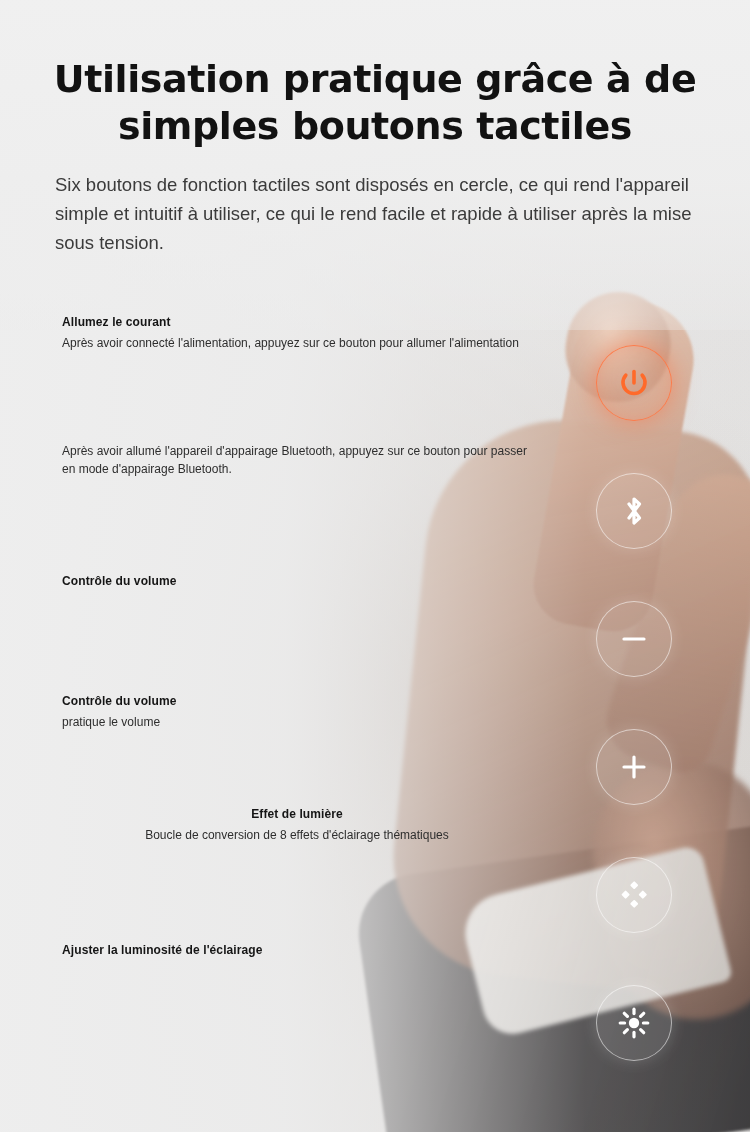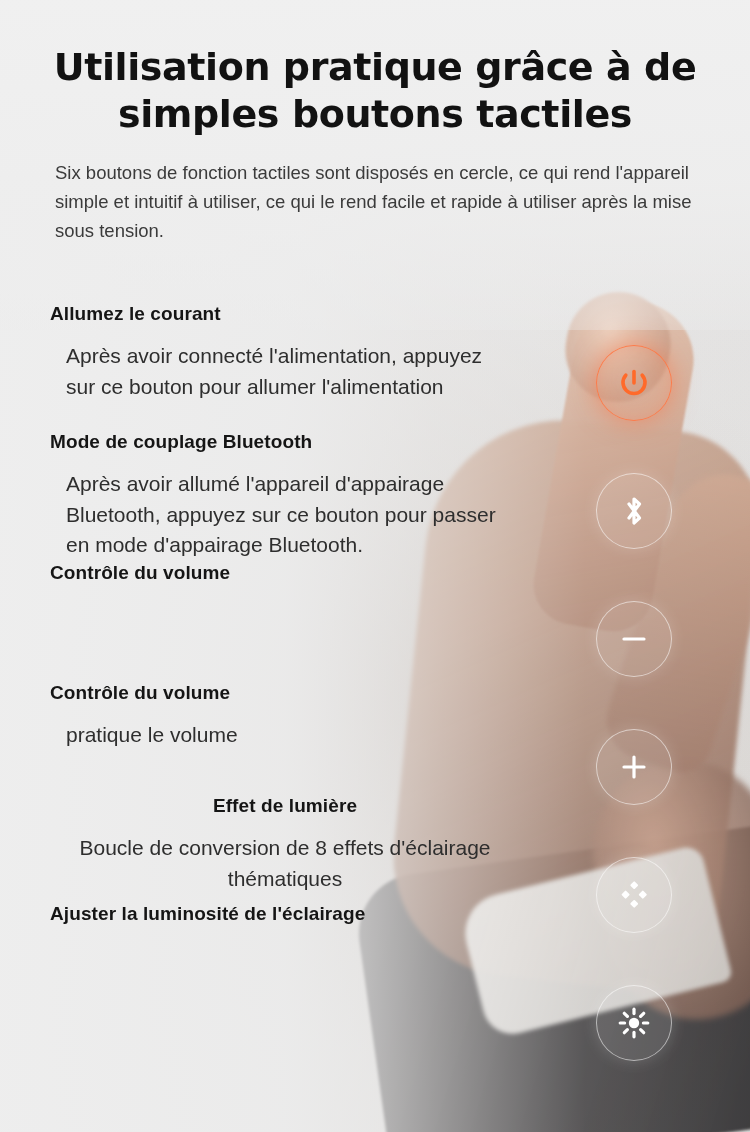--- a/index.html
+++ b/index.html
@@ -116,21 +116,21 @@
     position: absolute;
     left: 0; right: 0; top: 0;
     height: 330px;
     background: linear-gradient(180deg, rgba(240,240,240,0.98) 0%, rgba(238,238,238,0.92) 55%, rgba(236,236,236,0.35) 100%);
   }
 
   
   .content {
     position: relative;
     z-index: 3;
-    padding: 0;
+    padding: 12px;
   }
   .title {
     margin: 0;
     padding: 44px 26px 0 26px;
     text-align: center;
     font-family: "DejaVu Sans", sans-serif;
     font-size: 38px;
     line-height: 1.23;
     font-weight: 800;
     letter-spacing: -0.4px;
@@ -149,38 +149,38 @@
     position: relative;
     margin-top: 58px;
     padding: 0 0 0 50px;
   }
   .feature {
     position: absolute;
     width: 470px;
   }
   .feature h3 {
     margin: 0 0 6px 0;
-    font-size: 19px;
+    font-size: 12px;
     font-weight: 700;
     color: #151515;
     letter-spacing: 0.1px;
   }
   .feature p {
-    margin: 16px;
-    font-size: 21px;
+    margin: 0;
+    font-size: 12px;
     line-height: 1.43;
     color: #2e2e2e;
   }
 
   .f0 { top: 0px; }
   .f1 { top: 128px; }
   .f2 { top: 259px; }
   .f3 { top: 379px; }
   .f4 { top: 492px; text-align: center; }
-  .f5 { top: 600px; }
+  .f5 { top: 628px; }
 
   
   .buttons {
     position: absolute;
     right: 78px;
     top: 345px;
     width: 76px;
     z-index: 4;
   }
   .btn {
@@ -229,21 +229,20 @@
     <p class="subtitle">Six boutons de fonction tactiles sont disposés en cercle, ce qui rend l'appareil simple et intuitif à utiliser, ce qui le rend facile et rapide à utiliser après la mise sous tension.</p>
 
     <div class="features">
 
       <div class="feature f0">
         <h3>Allumez le courant</h3>
         <p>Après avoir connecté l'alimentation, appuyez sur ce bouton pour allumer l'alimentation</p>
       </div>
 
       <div class="feature f1">
-        <h3>Mode de couplage Bluetooth</h3>
         <p>Après avoir allumé l'appareil d'appairage Bluetooth, appuyez sur ce bouton pour passer en mode d'appairage Bluetooth.</p>
       </div>
 
       <div class="feature f2">
         <h3>Contrôle du volume</h3>
       </div>
 
       <div class="feature f3">
         <h3>Contrôle du volume</h3>
         <p>pratique le volume</p>

